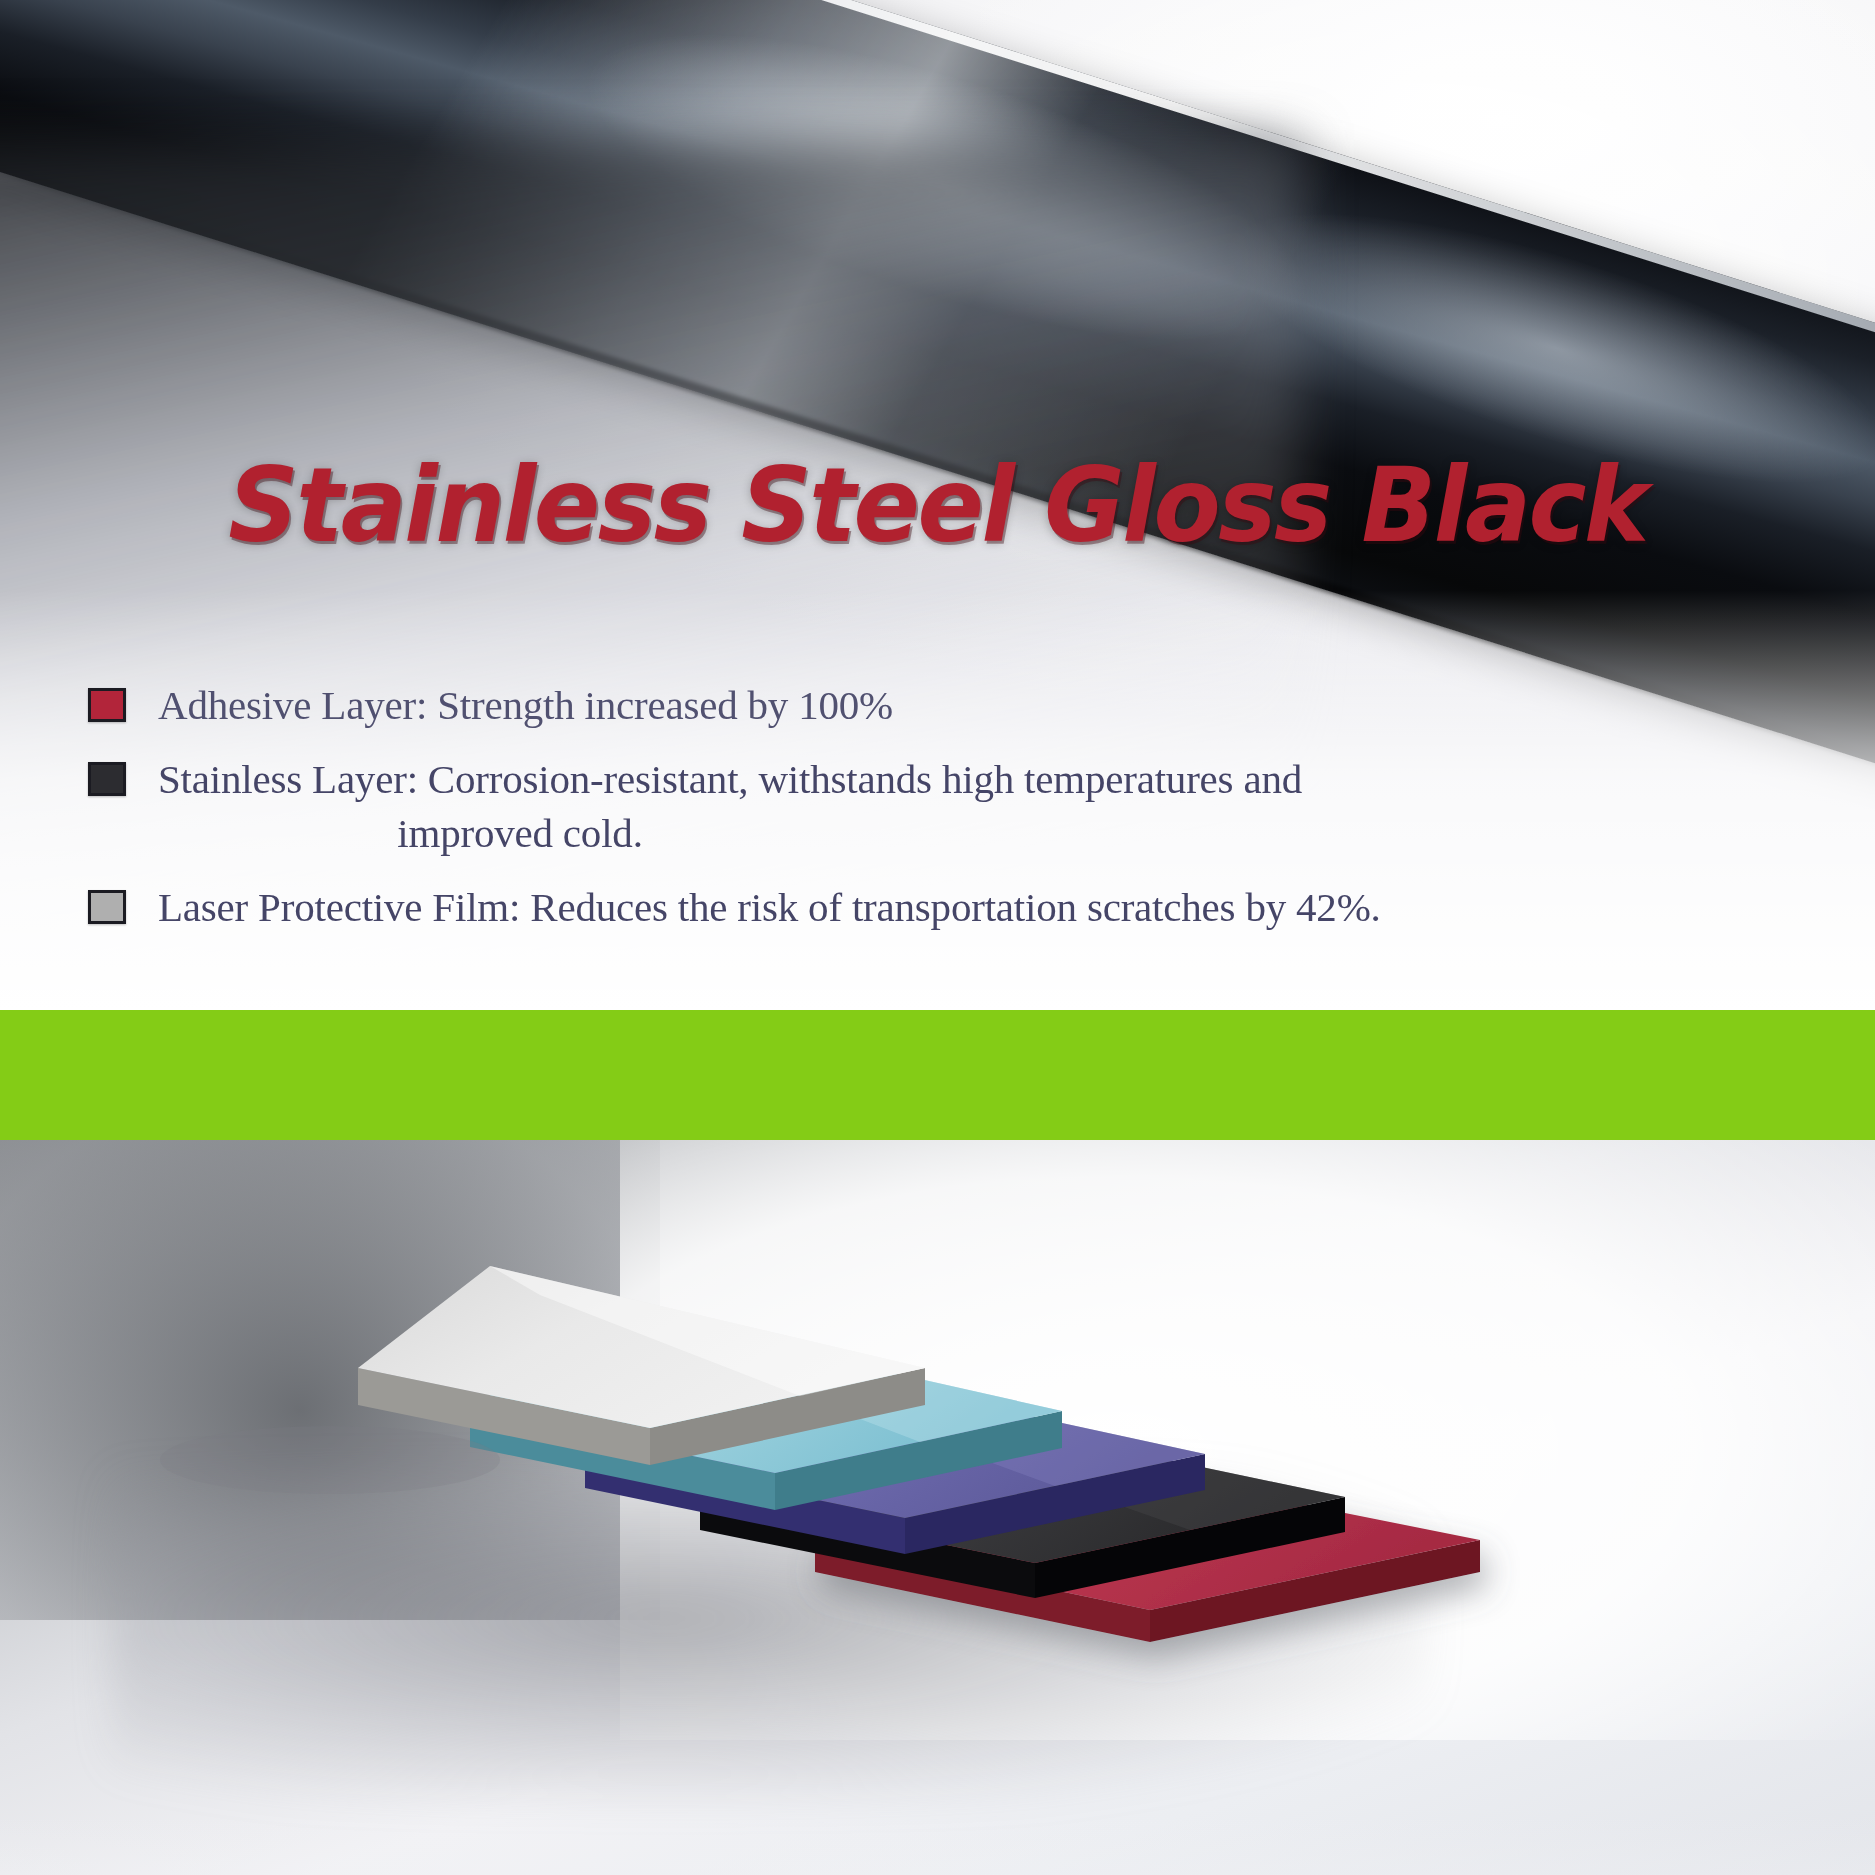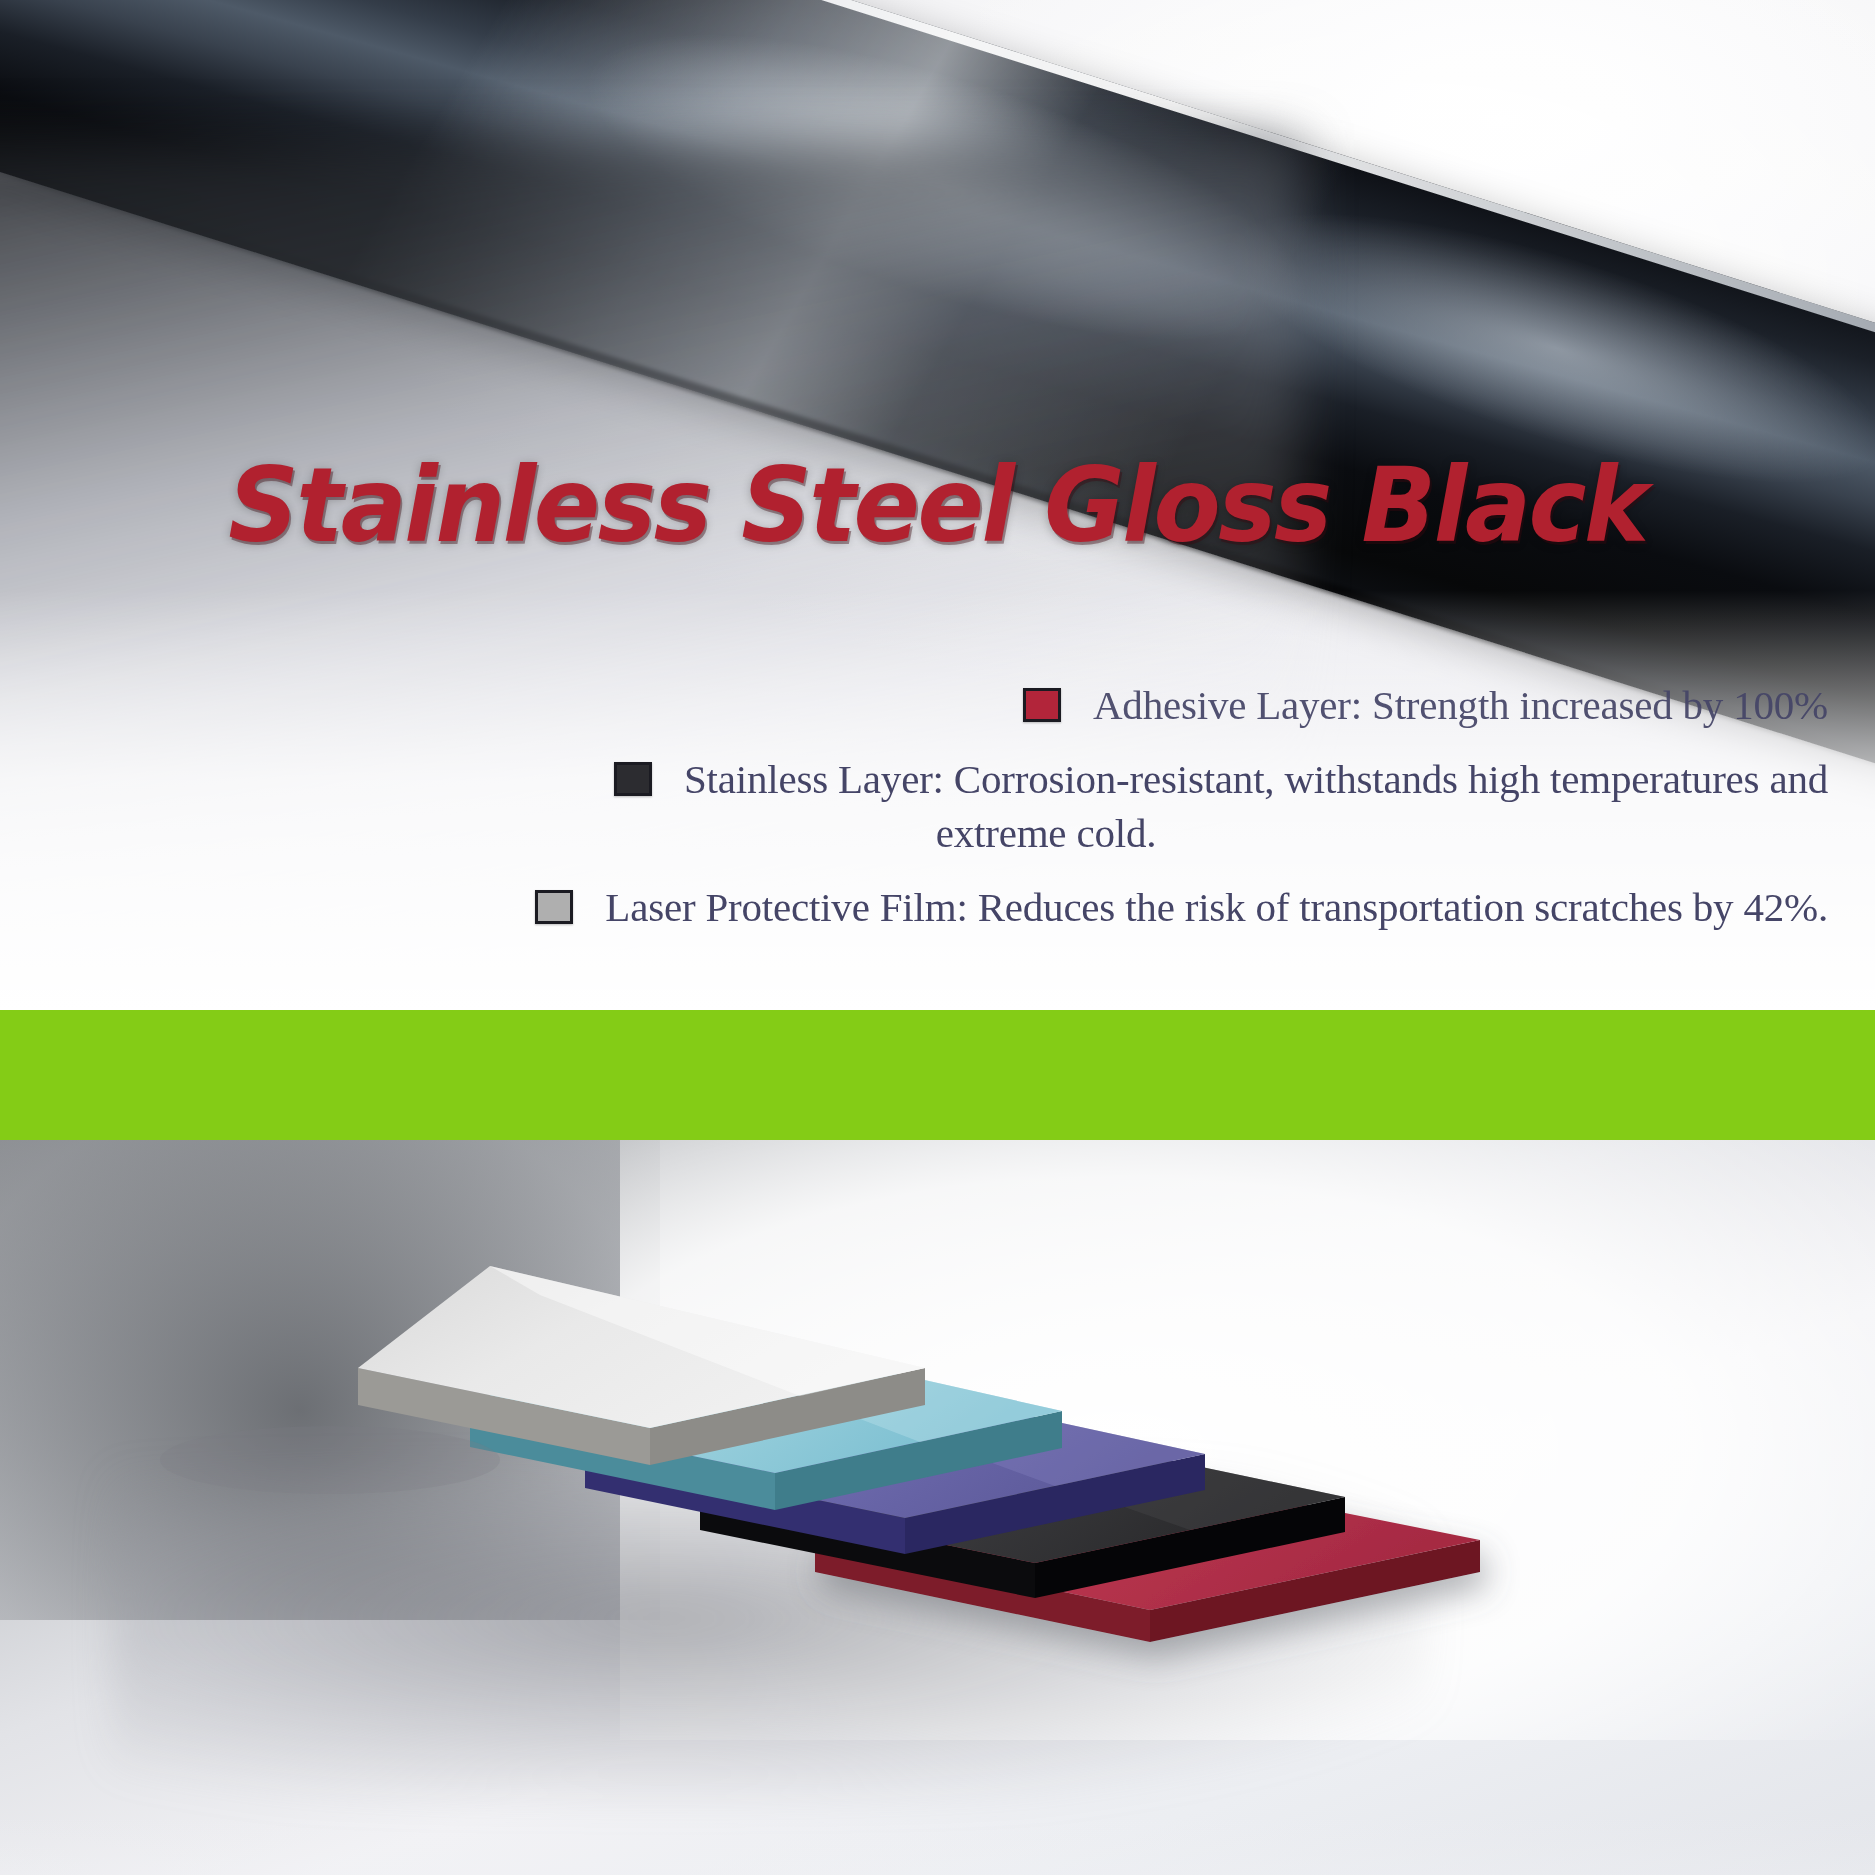--- a/index.html
+++ b/index.html
@@ -171,21 +171,20 @@
   .features {
     position: absolute;
     left: 88px;
     top: 678px;
     width: 1740px;
   }
   .feature-row {
     display: flex;
     align-items: flex-start;
     margin-bottom: 20px;
-    justify-content: flex-end;
   }
   .swatch {
     flex: 0 0 auto;
     width: 38px;
     height: 34px;
     margin-top: 10px;
     border: 3px solid #1b1b22;
     box-sizing: border-box;
     box-shadow: 0 1px 2px rgba(0,0,0,0.25);
   }
@@ -292,21 +291,21 @@
 
     <div class="feature-row dim">
       <span class="swatch" style="background-color: rgb(178, 37, 58);"></span>
       <span class="feature-text" style="color: rgb(69, 69, 103);">Adhesive Layer: Strength increased by 100%</span>
     </div>
 
     <div class="feature-row">
       <span class="swatch" style="background-color: rgb(44, 44, 48);"></span>
       <span class="feature-text" style="color: rgb(69, 69, 103);">
         <span>Stainless Layer: Corrosion-resistant, withstands high temperatures and</span>
-        <span class="wrap2">extreme cold.</span>
+        <span class="wrap2">improved cold.</span>
       </span>
     </div>
 
 
 
     <div class="feature-row">
       <span class="swatch" style="background-color: rgb(175, 175, 175);"></span>
       <span class="feature-text" style="color: rgb(69, 69, 103);">Laser Protective Film: Reduces the risk of transportation scratches by 42%.</span>
     </div>
 

